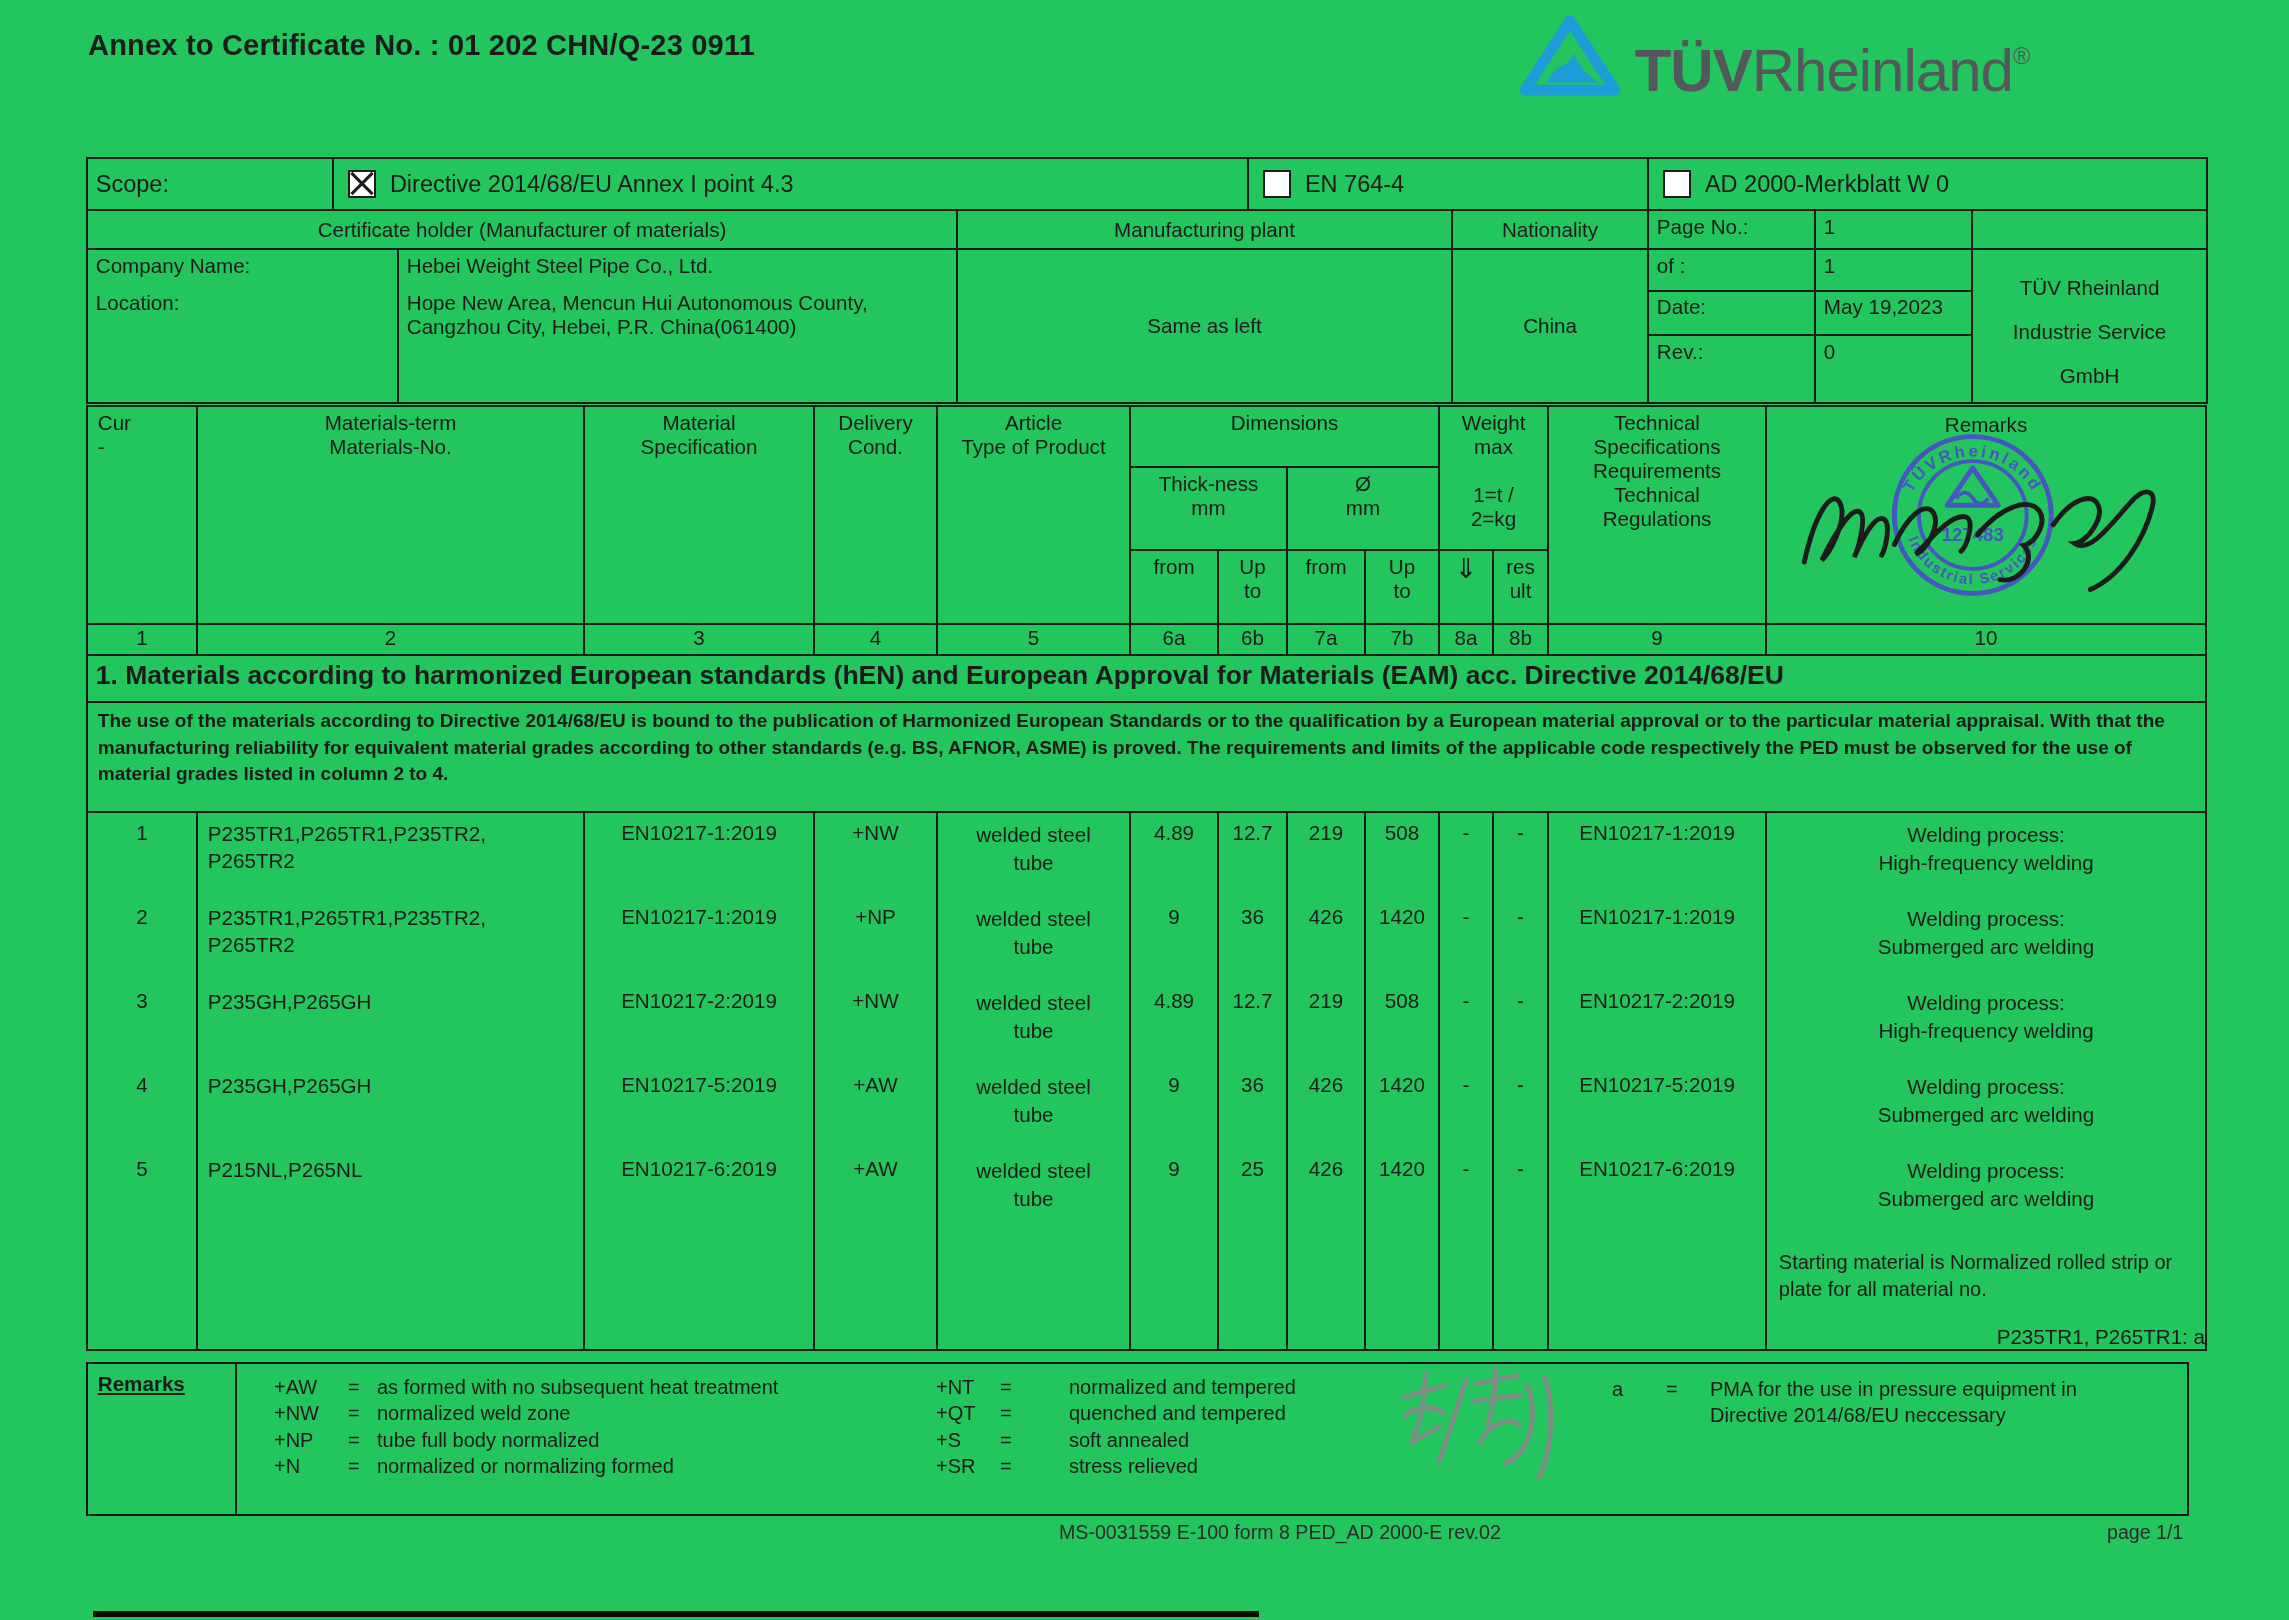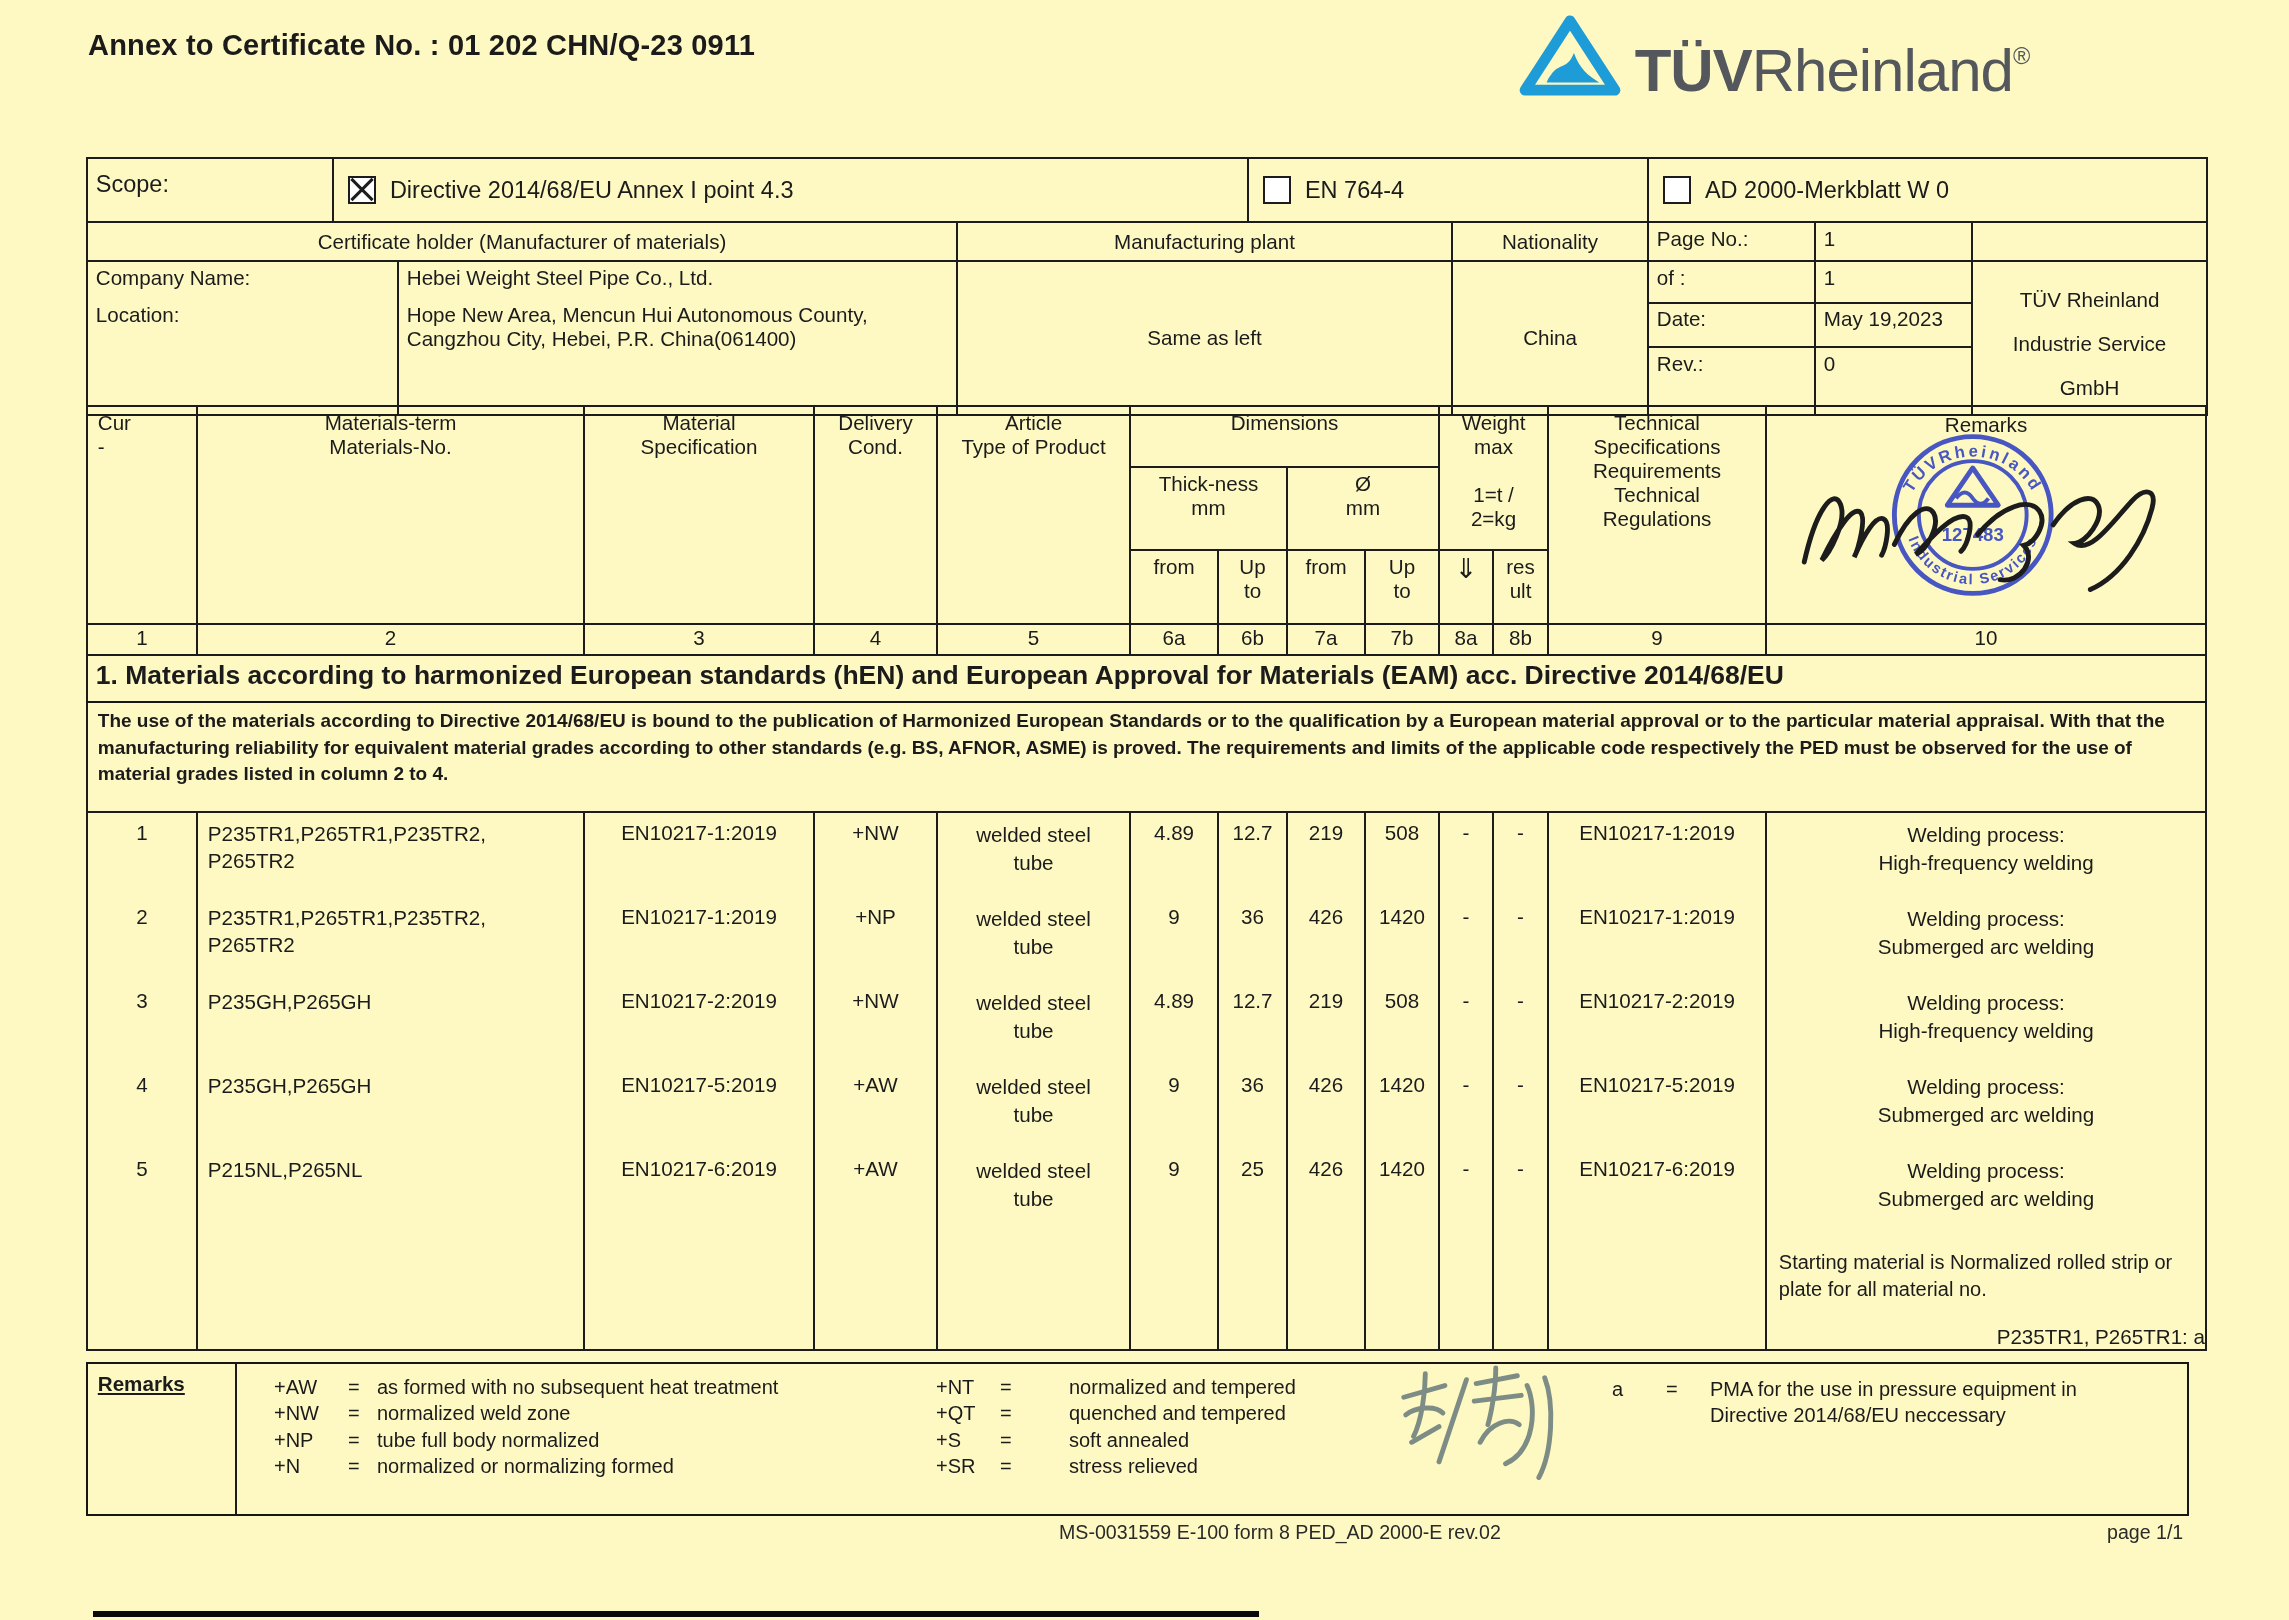--- a/index.html
+++ b/index.html
@@ -1,36 +1,36 @@
 <!DOCTYPE html>
 <html><head>
 <meta charset="utf-8">
 <style>
   html,body{margin:0;padding:0;background:#d8d8d8;}
-  .page{position:relative;width:2290px;height:1620px;background:#fef9c3;
+  .page{position:relative;width:2290px;height:1620px;background:#22c55e;
         font-family:"Liberation Sans",sans-serif;color:#1b1b1b;overflow:hidden;}
 
   
   #title{position:absolute;left:88px;top:29px;font-size:29px;font-weight:bold;letter-spacing:0.2px;}
   #logo{position:absolute;left:1519px;top:11.8px;display:flex;align-items:flex-start;}
   #logo .brand{font-size:60px;color:#54575b;line-height:88px;margin-left:13.7px;letter-spacing:-1px;}
   #logo .brand b{font-weight:bold;}
   #logo .reg{font-size:23.5px;vertical-align:27.4px;}
 
   
   table{border-collapse:collapse;table-layout:fixed;}
   .tbl{position:absolute;left:86px;border:2.9px solid #161616;}
   #upper{top:157px;width:2119px;}
   #mat{top:405px;width:2118px;}
   td{border:2px solid #1c1c1c;padding:3.9px 7.8px;vertical-align:top;overflow:hidden;font-size:20.6px;}
   .c{text-align:center;}
   .m{vertical-align:middle;}
   .pre{white-space:pre-line;}
 
-  .ur1{height:64px;} .ur2{height:39px;} .ur3{height:41px;} .ur4{height:44px;} .ur5{height:67px;}
+  .ur1{height:52px;} .ur2{height:39px;} .ur3{height:41px;} .ur4{height:44px;} .ur5{height:67px;}
   .chk-cell{display:flex;align-items:center;gap:13.7px;font-size:23.5px;padding-left:5.9px;}
   .box{width:24.5px;height:24.5px;border:2.9px solid #1c1c1c;position:relative;flex:none;background:#fff;}
   .box.checked::before,.box.checked::after{content:"";position:absolute;left:-2.9px;top:9.8px;width:30px;height:2.9px;background:#1c1c1c;}
   .box.checked::before{transform:rotate(45deg);}
   .box.checked::after{transform:rotate(-45deg);}
   .scopelab{font-size:23.5px;padding-top:11.8px;}
   .lblrow{height:37px;}
   .issuer{line-height:44px;padding-top:16px;}
 
   .hr1{height:61px;} .hr2{height:83px;} .hr3{height:74px;}

